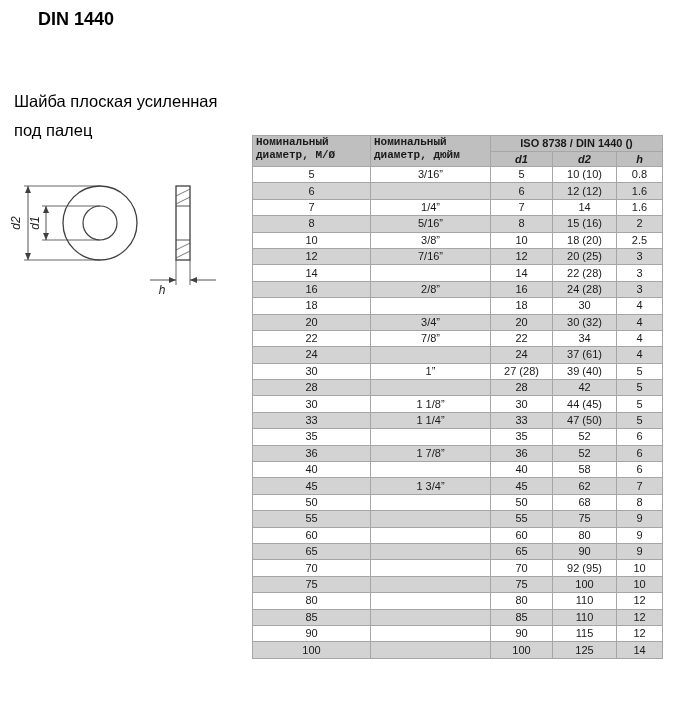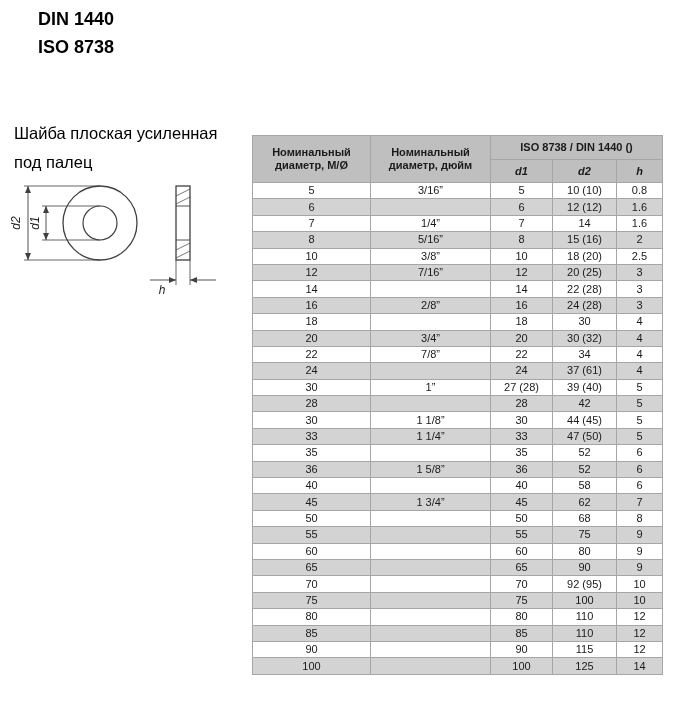--- a/index.html
+++ b/index.html
@@ -15,49 +15,48 @@
     width:674px;height:703px;background:#ffffff;
     font-family:"Liberation Sans", sans-serif;color:var(--ink);
   }
   .page{position:relative;width:674px;height:703px;overflow:hidden;background:#fff;}
   .standards{
     position:absolute;left:14px;top:5px;
     font-size:18px;font-weight:bold;line-height:28px;color:#000;margin-left:24px;
   }
   .subtitle{
     position:absolute;left:14px;top:87px;
-    font-size:16.5px;line-height:29px;color:#000;margin-top:32px;
+    font-size:16.5px;line-height:29px;color:#000;
   }
   .diagram{position:absolute;left:2px;top:172px;}
   .diagram line, .diagram circle, .diagram rect{stroke:var(--line);fill:none;}
   .diagram text{fill:#222;font-family:"Liberation Sans", sans-serif;font-style:italic;font-size:12px;}
   .tbl{
     position:absolute;left:252px;top:135px;width:410px;
     border-collapse:collapse;table-layout:fixed;
   }
   .tbl th,.tbl td{
     border:1px solid var(--border);
     font-size:11px;padding:0 2px;text-align:center;vertical-align:middle;
     overflow:hidden;white-space:nowrap;
   }
   .tbl thead th{background:var(--header-bg);font-weight:bold;line-height:13px;}
-  .tbl thead th.hdr-left{text-align:center;vertical-align:top;padding:10px 3px;white-space:normal;}
+  .tbl thead th.hdr-left{text-align:left;vertical-align:top;padding:0 3px;white-space:normal;font-family:Liberation Mono, monospace;}
   .tbl thead tr.group-row th{height:16px;}
   .tbl thead tr.sub-row th{height:15px;font-style:italic;}
   .tbl tbody td{height:16.4px;line-height:13px;background:#ffffff;}
   .tbl tbody tr:nth-child(even) td{background:var(--row-alt);}
 </style>
 </head>
 <body>
 
 <div class="page">
 
   <div class="standards">
     <div>DIN 1440</div>
-    <div>ISO 8738</div>
   </div>
 
   <div class="subtitle">
     <div>Шайба плоская усиленная</div>
     <div>под палец</div>
   </div>
 
   <svg class="diagram" width="240" height="135" viewBox="0 0 240 135" aria-hidden="true">
     <defs>
       <marker id="arr" markerWidth="8" markerHeight="8" refX="7" refY="3" orient="auto-start-reverse" markerUnits="userSpaceOnUse">
@@ -229,21 +228,21 @@
         </tr>
         <tr>
           <td>35</td>
           <td></td>
           <td>35</td>
           <td>52</td>
           <td>6</td>
         </tr>
         <tr>
           <td>36</td>
-          <td>1 5/8”</td>
+          <td>1 7/8”</td>
           <td>36</td>
           <td>52</td>
           <td>6</td>
         </tr>
         <tr>
           <td>40</td>
           <td></td>
           <td>40</td>
           <td>58</td>
           <td>6</td>

